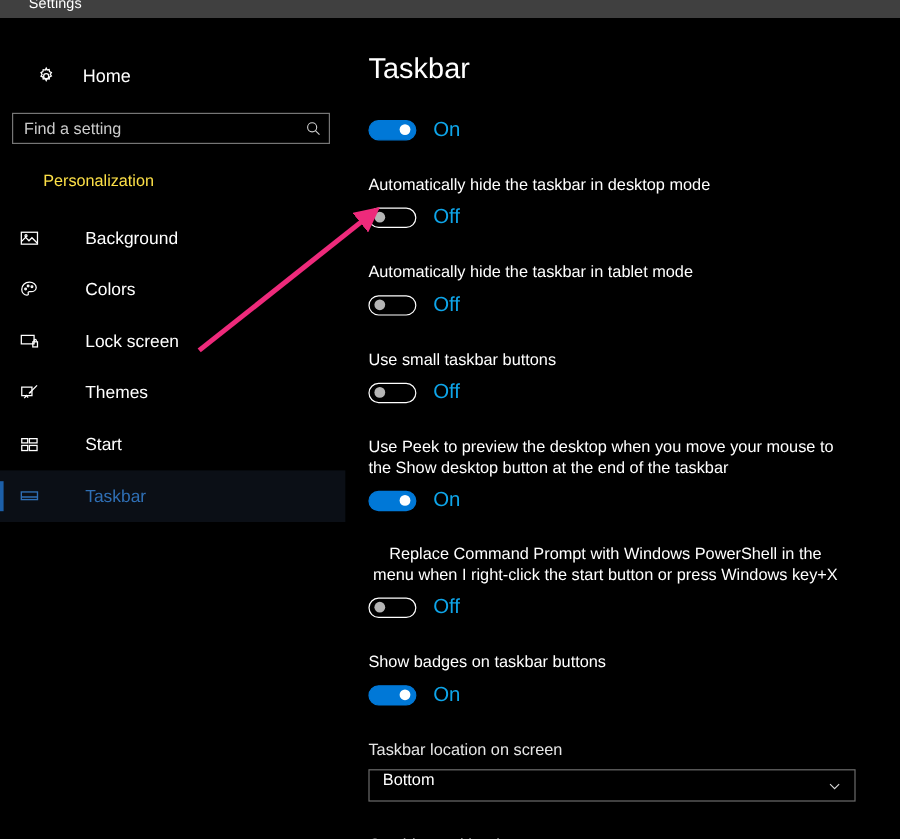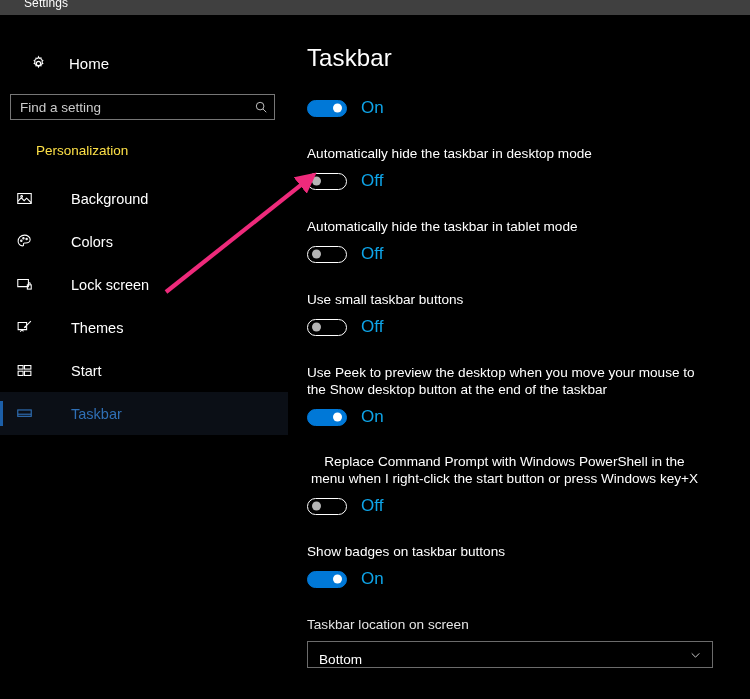--- a/index.html
+++ b/index.html
@@ -225,21 +225,21 @@
     margin-top: 28px;
   }
   .dropdown {
     position: relative;
     margin-top: 9px;
     width: 406px;
     height: 27px;
     border: 1px solid #6b6b6b;
     background: #000000;
     display: flex;
-    align-items: flex-end;
+    align-items: flex-start;
   }
   .dropdown-value {
     font-size: 13.6px;
     color: #ffffff;
     padding-left: 11px;
   }
   .dropdown-chevron {
     position: absolute;
     right: 10px;
     top: 50%;

